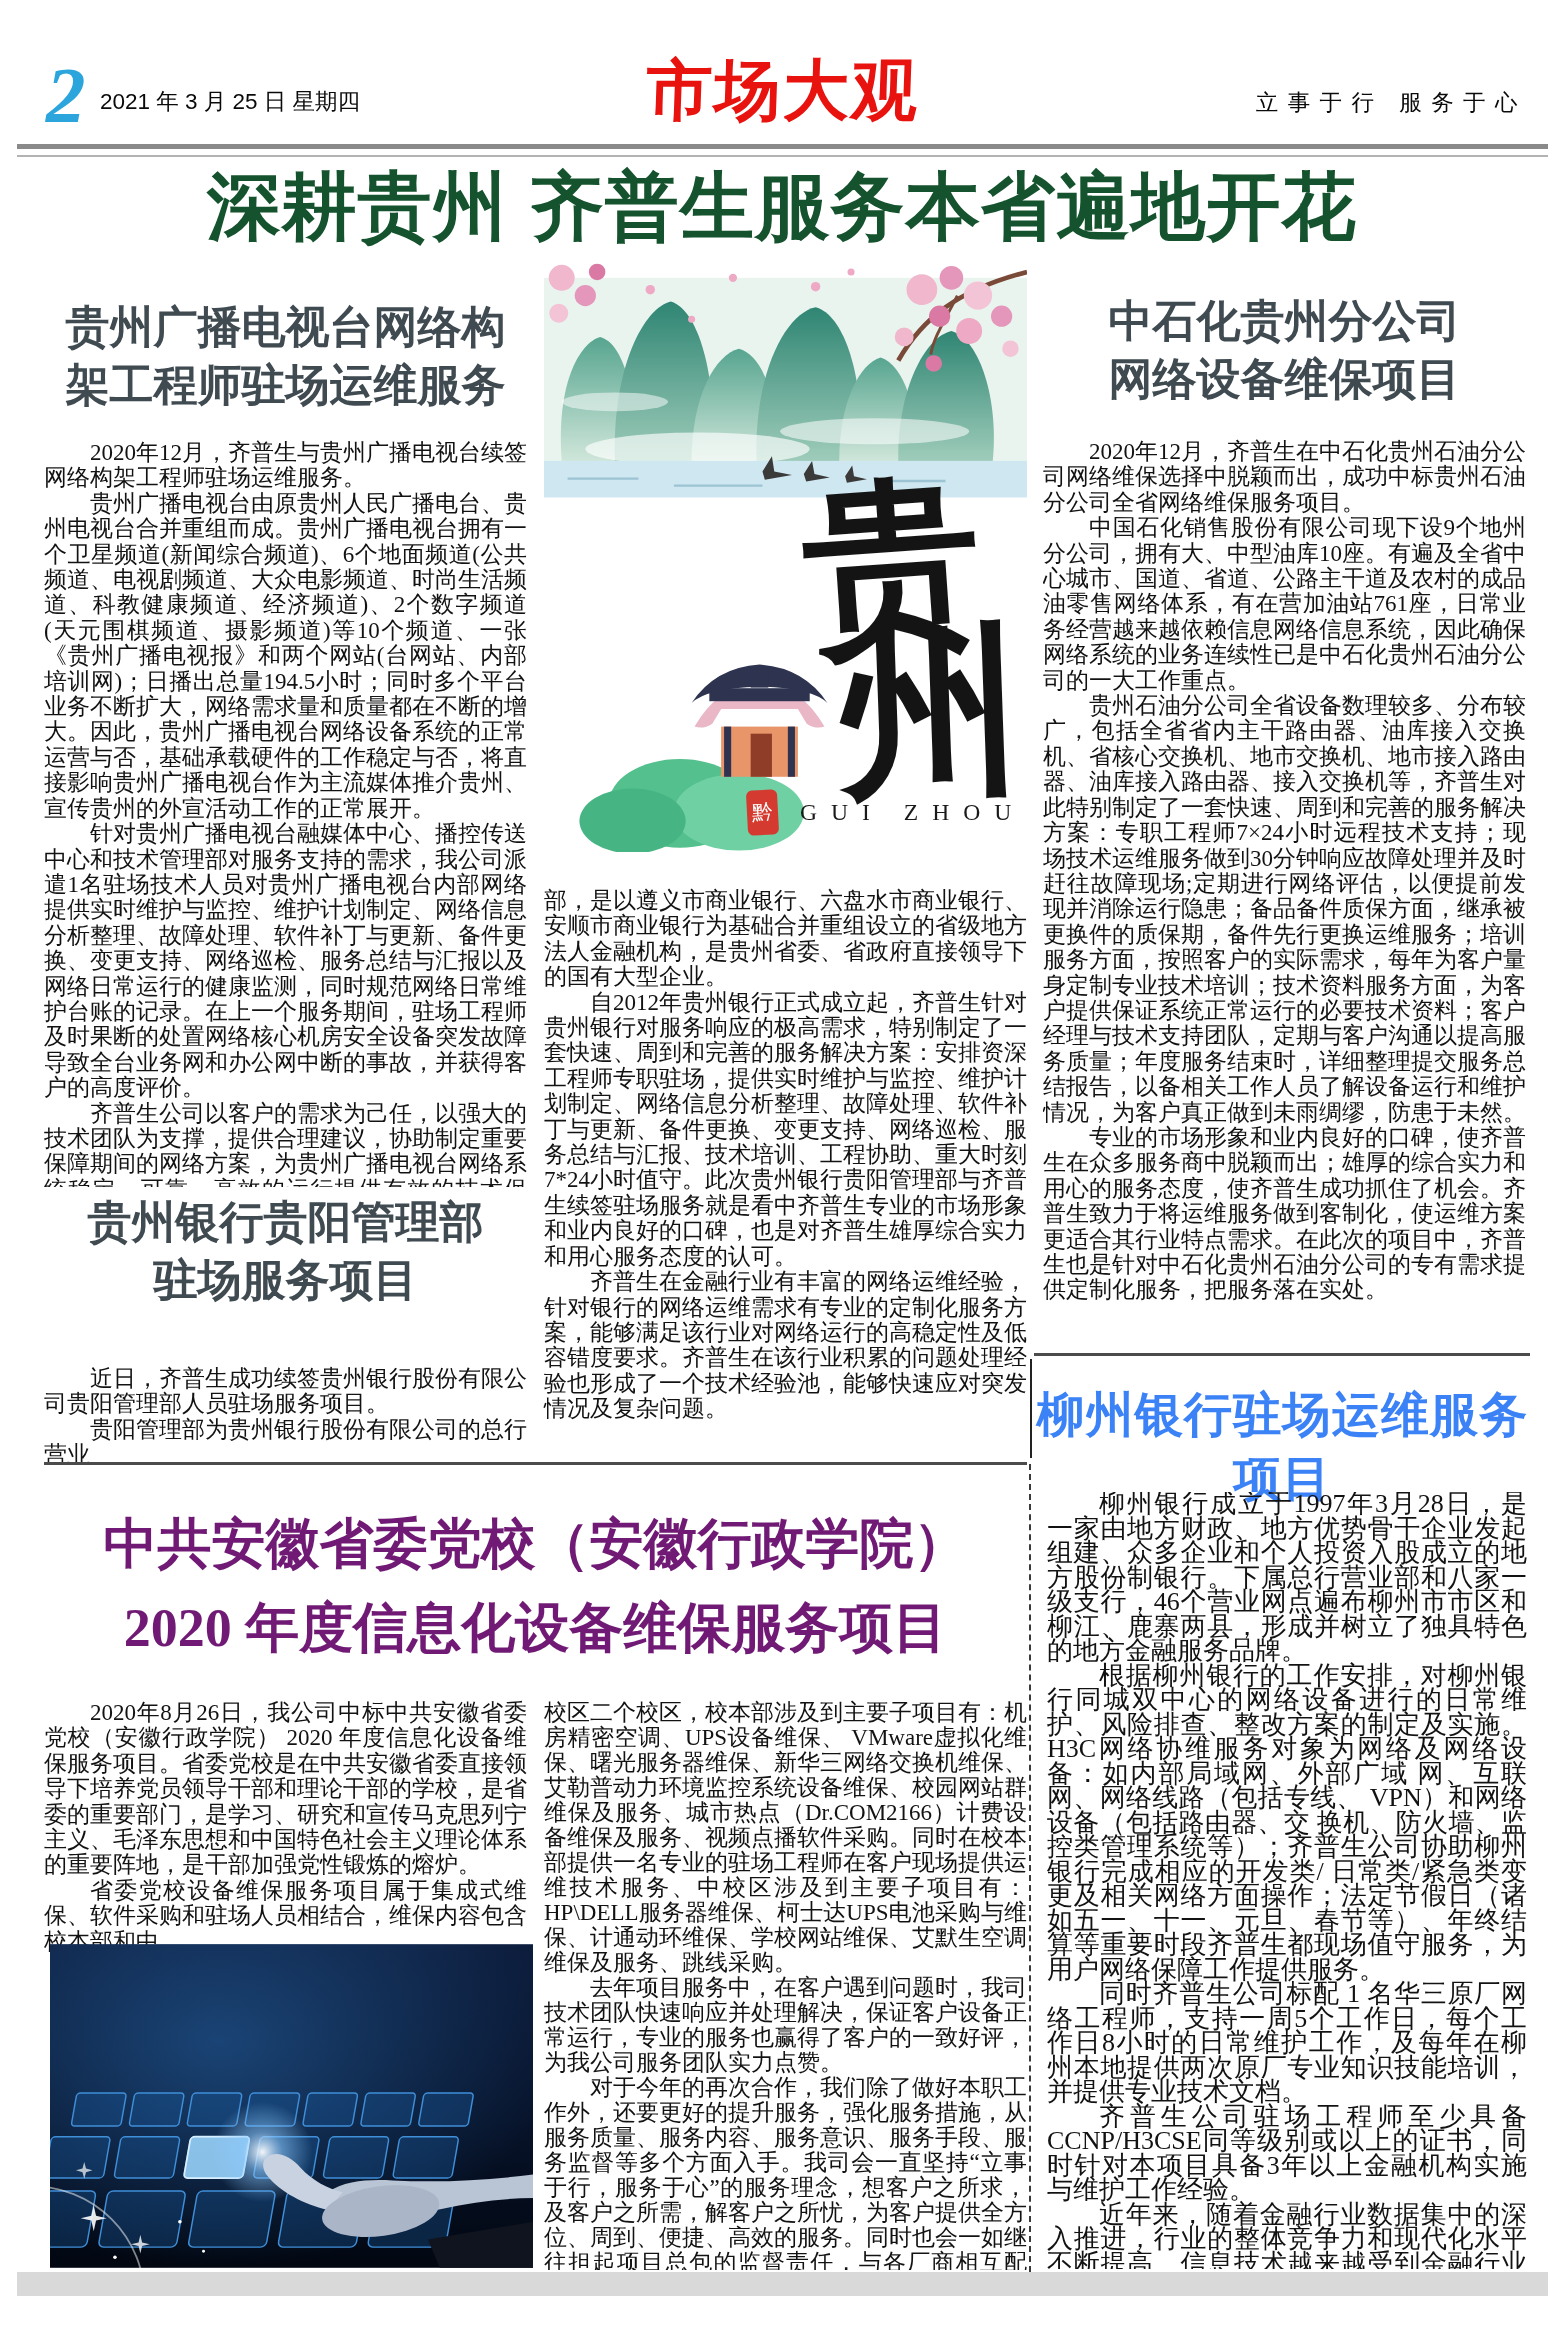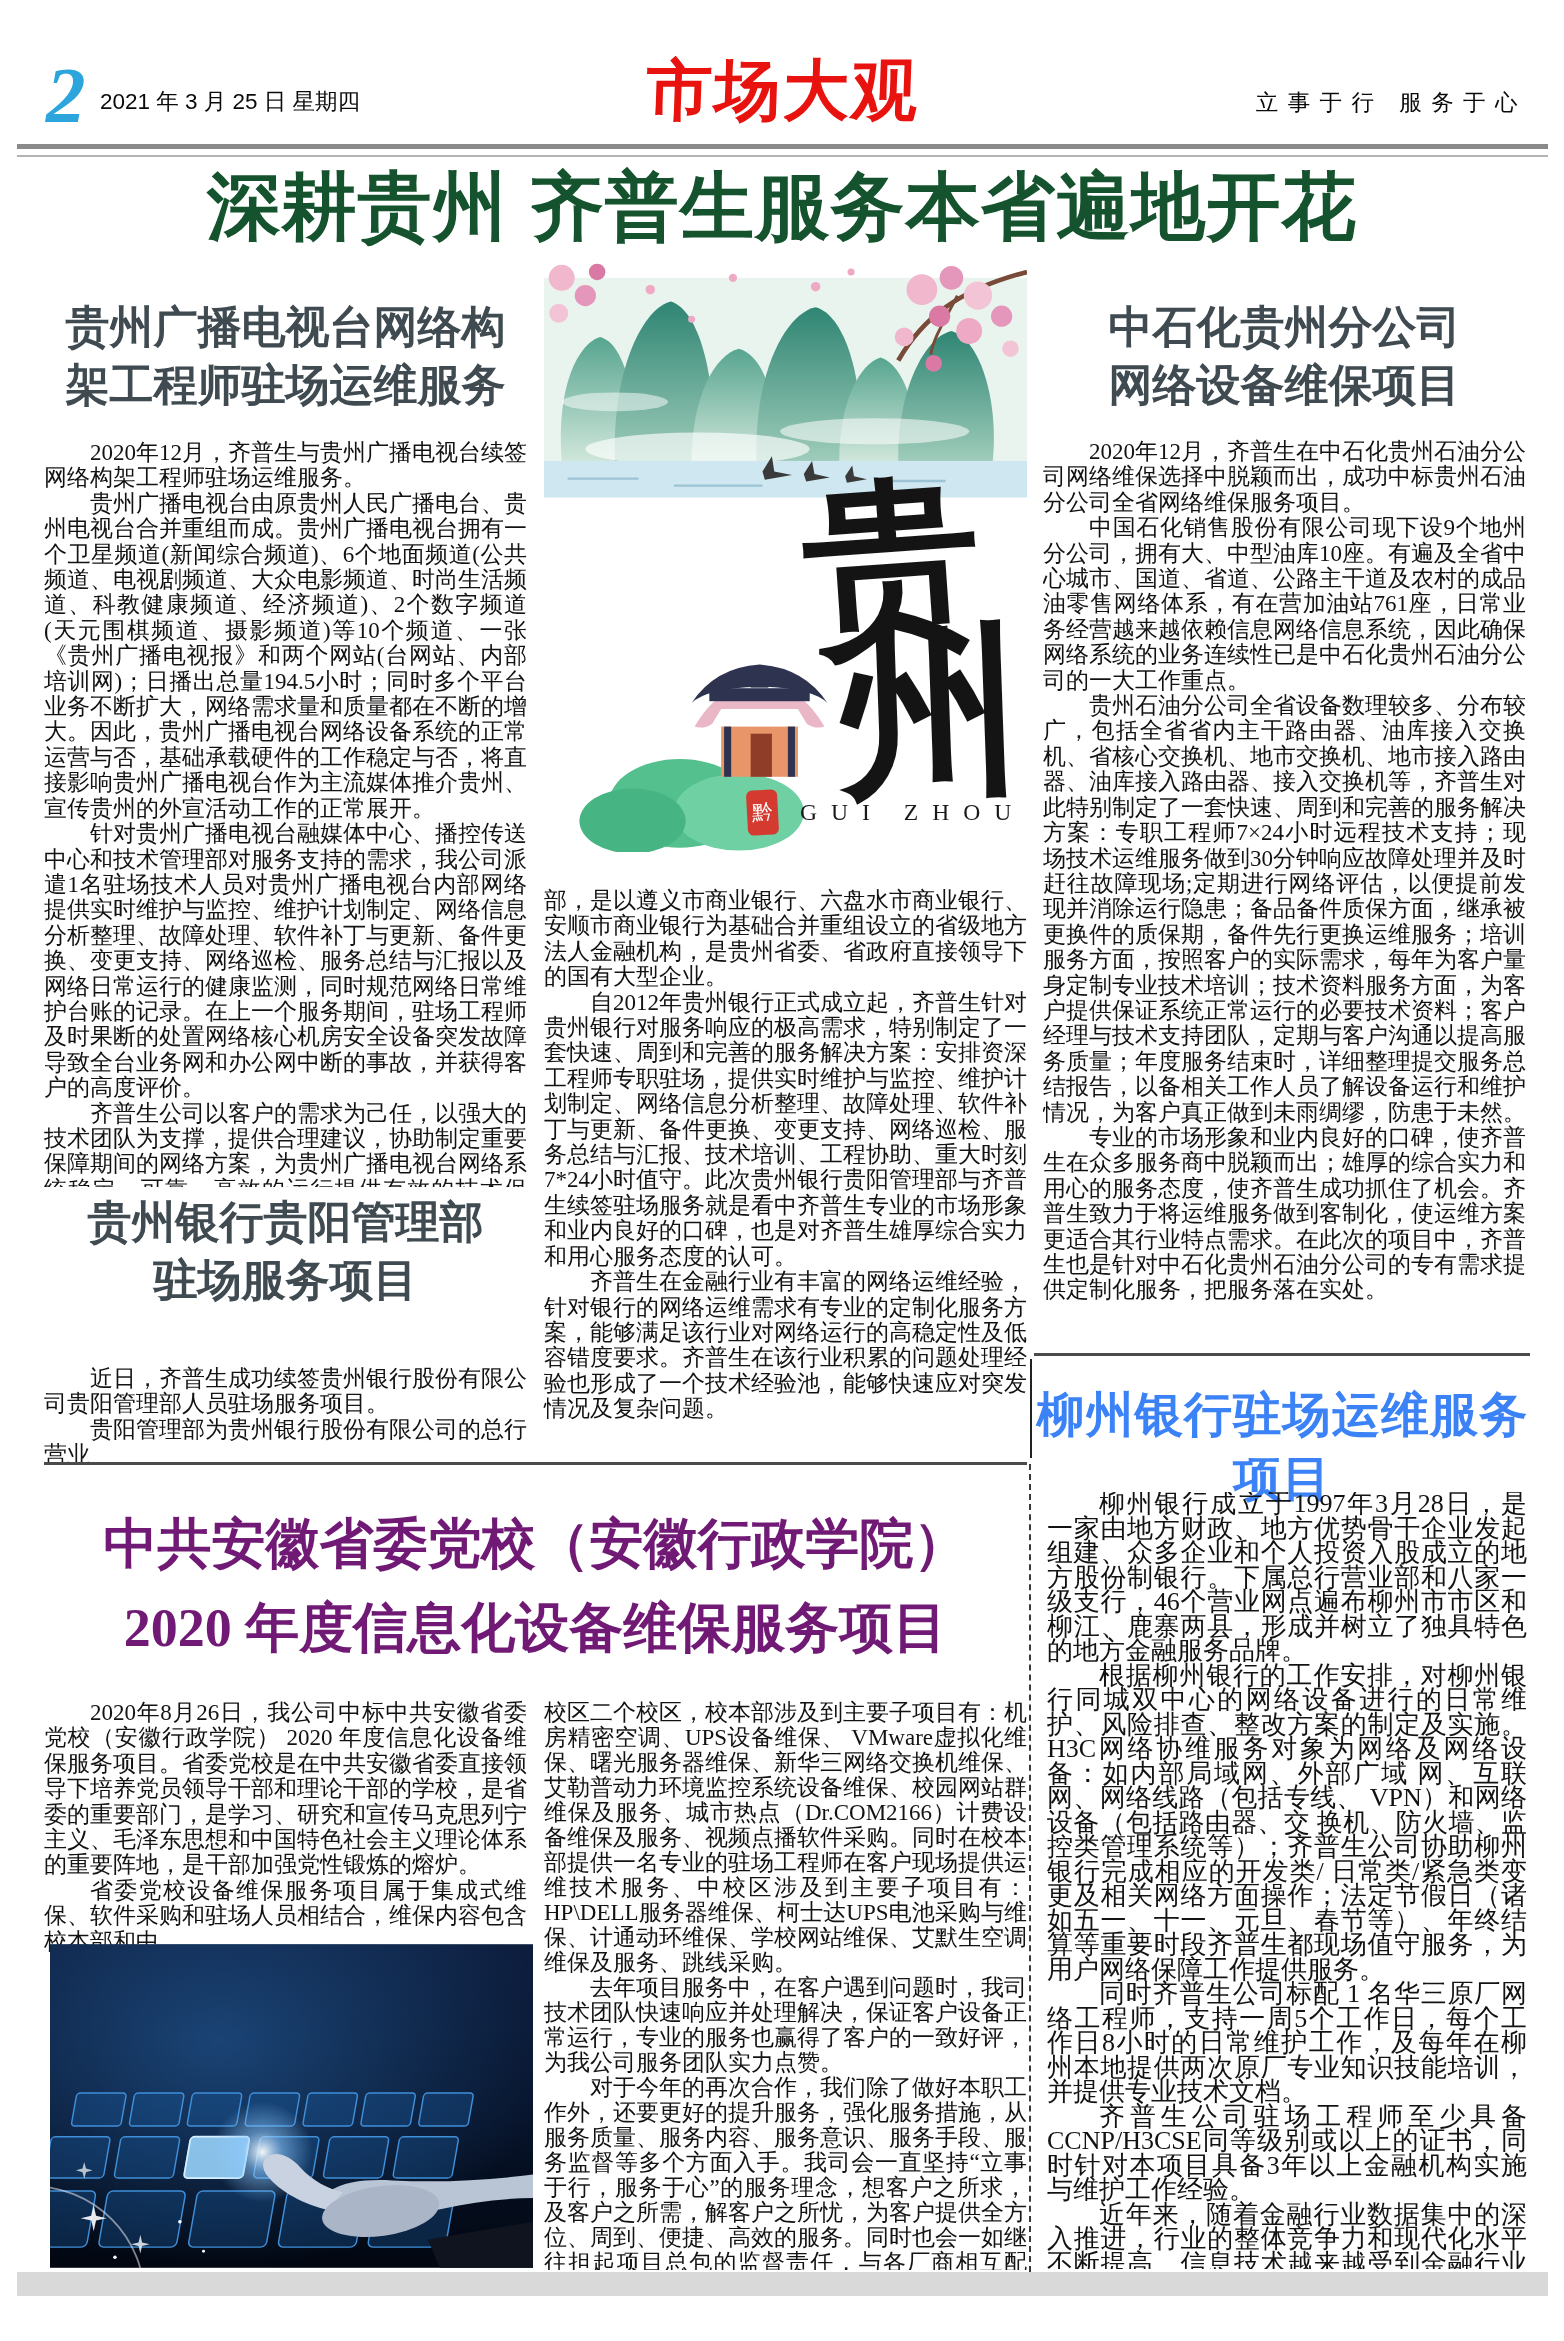--- a/index.html
+++ b/index.html
@@ -160,21 +160,21 @@
   <div id="seal">黔</div>
   <div id="guizhou-latin">GUI ZHOU</div>
 </div>
 
 <div class="abs body-text" style="left:544px;top:888px;width:483px;">
   <p class="noindent">部，是以遵义市商业银行、六盘水市商业银行、安顺市商业银行为基础合并重组设立的省级地方法人金融机构，是贵州省委、省政府直接领导下的国有大型企业。</p>
   <p>自2012年贵州银行正式成立起，齐普生针对贵州银行对服务响应的极高需求，特别制定了一套快速、周到和完善的服务解决方案：安排资深工程师专职驻场，提供实时维护与监控、维护计划制定、网络信息分析整理、故障处理、软件补丁与更新、备件更换、变更支持、网络巡检、服务总结与汇报、技术培训、工程协助、重大时刻7*24小时值守。此次贵州银行贵阳管理部与齐普生续签驻场服务就是看中齐普生专业的市场形象和业内良好的口碑，也是对齐普生雄厚综合实力和用心服务态度的认可。</p>
   <p>齐普生在金融行业有丰富的网络运维经验，针对银行的网络运维需求有专业的定制化服务方案，能够满足该行业对网络运行的高稳定性及低容错度要求。齐普生在该行业积累的问题处理经验也形成了一个技术经验池，能够快速应对突发情况及复杂问题。</p>
 </div>
 
-<div class="abs sec-title" style="left:1043px;top:298px;width:483px;">
+<div class="abs sec-title" style="left:1043px;top:292px;width:483px;">
   <div>中石化贵州分公司</div>
   <div>网络设备维保项目</div>
 </div>
 <div class="abs body-text" style="left:1043px;top:439px;width:483px;height:910px;overflow:hidden;">
   <p>2020年12月，齐普生在中石化贵州石油分公司网络维保选择中脱颖而出，成功中标贵州石油分公司全省网络维保服务项目。</p>
   <p>中国石化销售股份有限公司现下设9个地州分公司，拥有大、中型油库10座。有遍及全省中心城市、国道、省道、公路主干道及农村的成品油零售网络体系，有在营加油站761座，日常业务经营越来越依赖信息网络信息系统，因此确保网络系统的业务连续性已是中石化贵州石油分公司的一大工作重点。</p>
   <p>贵州石油分公司全省设备数理较多、分布较广，包括全省省内主干路由器、油库接入交换机、省核心交换机、地市交换机、地市接入路由器、油库接入路由器、接入交换机等，齐普生对此特别制定了一套快速、周到和完善的服务解决方案：专职工程师7×24小时远程技术支持；现场技术运维服务做到30分钟响应故障处理并及时赶往故障现场;定期进行网络评估，以便提前发现并消除运行隐患；备品备件质保方面，继承被更换件的质保期，备件先行更换运维服务；培训服务方面，按照客户的实际需求，每年为客户量身定制专业技术培训；技术资料服务方面，为客户提供保证系统正常运行的必要技术资料；客户经理与技术支持团队，定期与客户沟通以提高服务质量；年度服务结束时，详细整理提交服务总结报告，以备相关工作人员了解设备运行和维护情况，为客户真正做到未雨绸缪，防患于未然。</p>
   <p>专业的市场形象和业内良好的口碑，使齐普生在众多服务商中脱颖而出；雄厚的综合实力和用心的服务态度，使齐普生成功抓住了机会。齐普生致力于将运维服务做到客制化，使运维方案更适合其行业特点需求。在此次的项目中，齐普生也是针对中石化贵州石油分公司的专有需求提供定制化服务，把服务落在实处。</p>
 </div>
 

